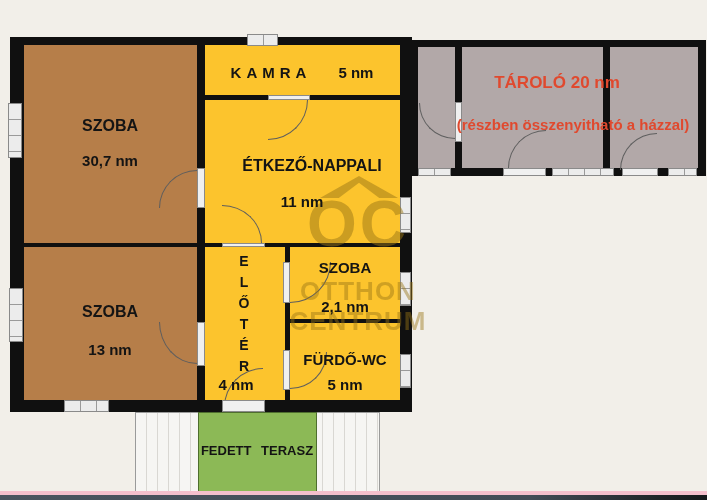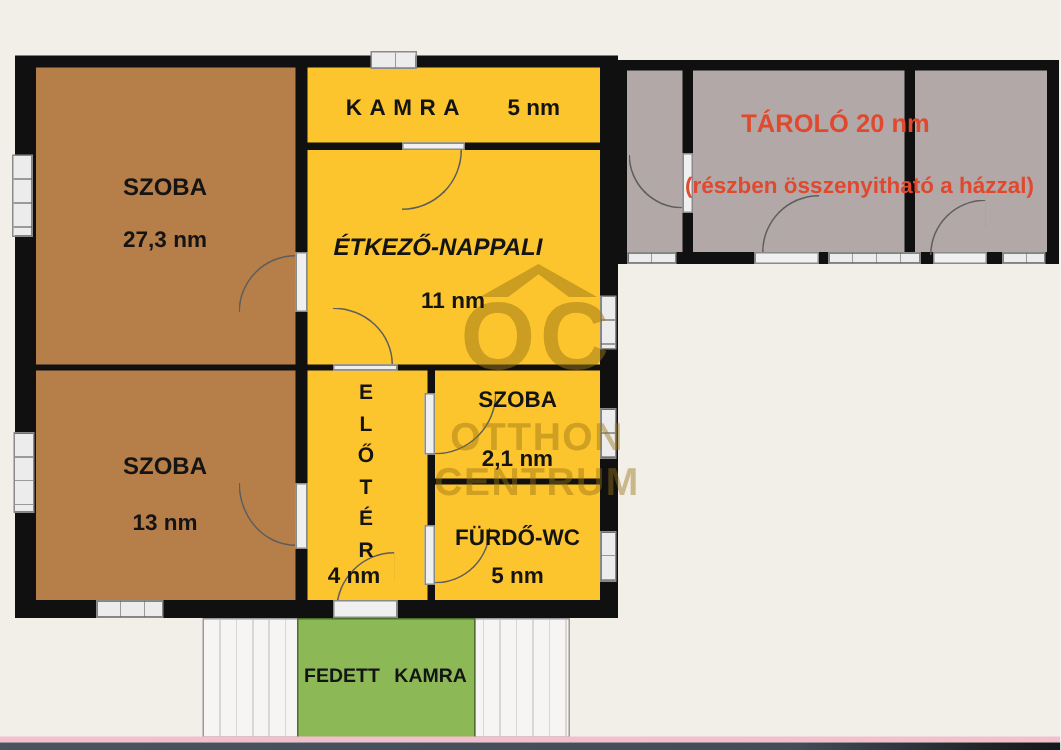--- a/index.html
+++ b/index.html
@@ -100,30 +100,30 @@
   <div class="arc tl" style="left:620px;top:133px;width:37px;height:37px;"></div>
 
   <div class="watermark">
     <div class="wm-chevron"></div>
     <div class="wm-oc">OC</div>
     <div class="wm-line" style="top:291px;">OTTHON</div>
     <div class="wm-line" style="top:321px;">CENTRUM</div>
   </div>
 
   <div class="label sz16" style="left:110px;top:126px;">SZOBA</div>
-  <div class="label sz15" style="left:110px;top:160px;">27,3 nm</div>
+  <div class="label sz15" style="left:110px;top:160px;">30,7 nm</div>
 
   <div class="label sz15" style="left:302px;top:72px;">
     <span class="kamra-row">
       <span class="spaced">KAMRA</span>
       <span>5 nm</span>
     </span>
   </div>
 
-  <div class="label sz16" style="left:292px;top:166px;font-style:italic;">ÉTKEZŐ-NAPPALI</div>
+  <div class="label sz16" style="left:312px;top:166px;">ÉTKEZŐ-NAPPALI</div>
   <div class="label sz15" style="left:302px;top:201px;">11 nm</div>
 
   <div class="label red" style="left:557px;top:83px;font-size:17px;">TÁROLÓ 20 nm</div>
   <div class="label red sz15" style="left:525px;top:124px;margin-left:48px;">(részben összenyitható a házzal)</div>
 
   <div class="label sz16" style="left:110px;top:312px;">SZOBA</div>
   <div class="label sz15" style="left:110px;top:349px;">13 nm</div>
 
   <div class="eloter-col">
     <span>E</span>
@@ -134,18 +134,18 @@
     <span>R</span>
   </div>
   <div class="label sz15" style="left:236px;top:384px;">4 nm</div>
 
   <div class="label sz15" style="left:345px;top:267px;">SZOBA</div>
   <div class="label sz15" style="left:345px;top:306px;">2,1 nm</div>
 
   <div class="label sz15" style="left:345px;top:346px;margin-top:13px;">FÜRDŐ-WC</div>
   <div class="label sz15" style="left:345px;top:384px;">5 nm</div>
 
-  <div class="label sz13" style="left:257px;top:450px;word-spacing:6px;z-index:41;">FEDETT KAMRA</div>
+  <div class="label sz13" style="left:257px;top:450px;word-spacing:6px;z-index:41;">FEDETT TERASZ</div>
 
   <div class="strip-pink"></div>
   <div class="strip-slate"></div>
 
 </div>
 
 </body></html>

